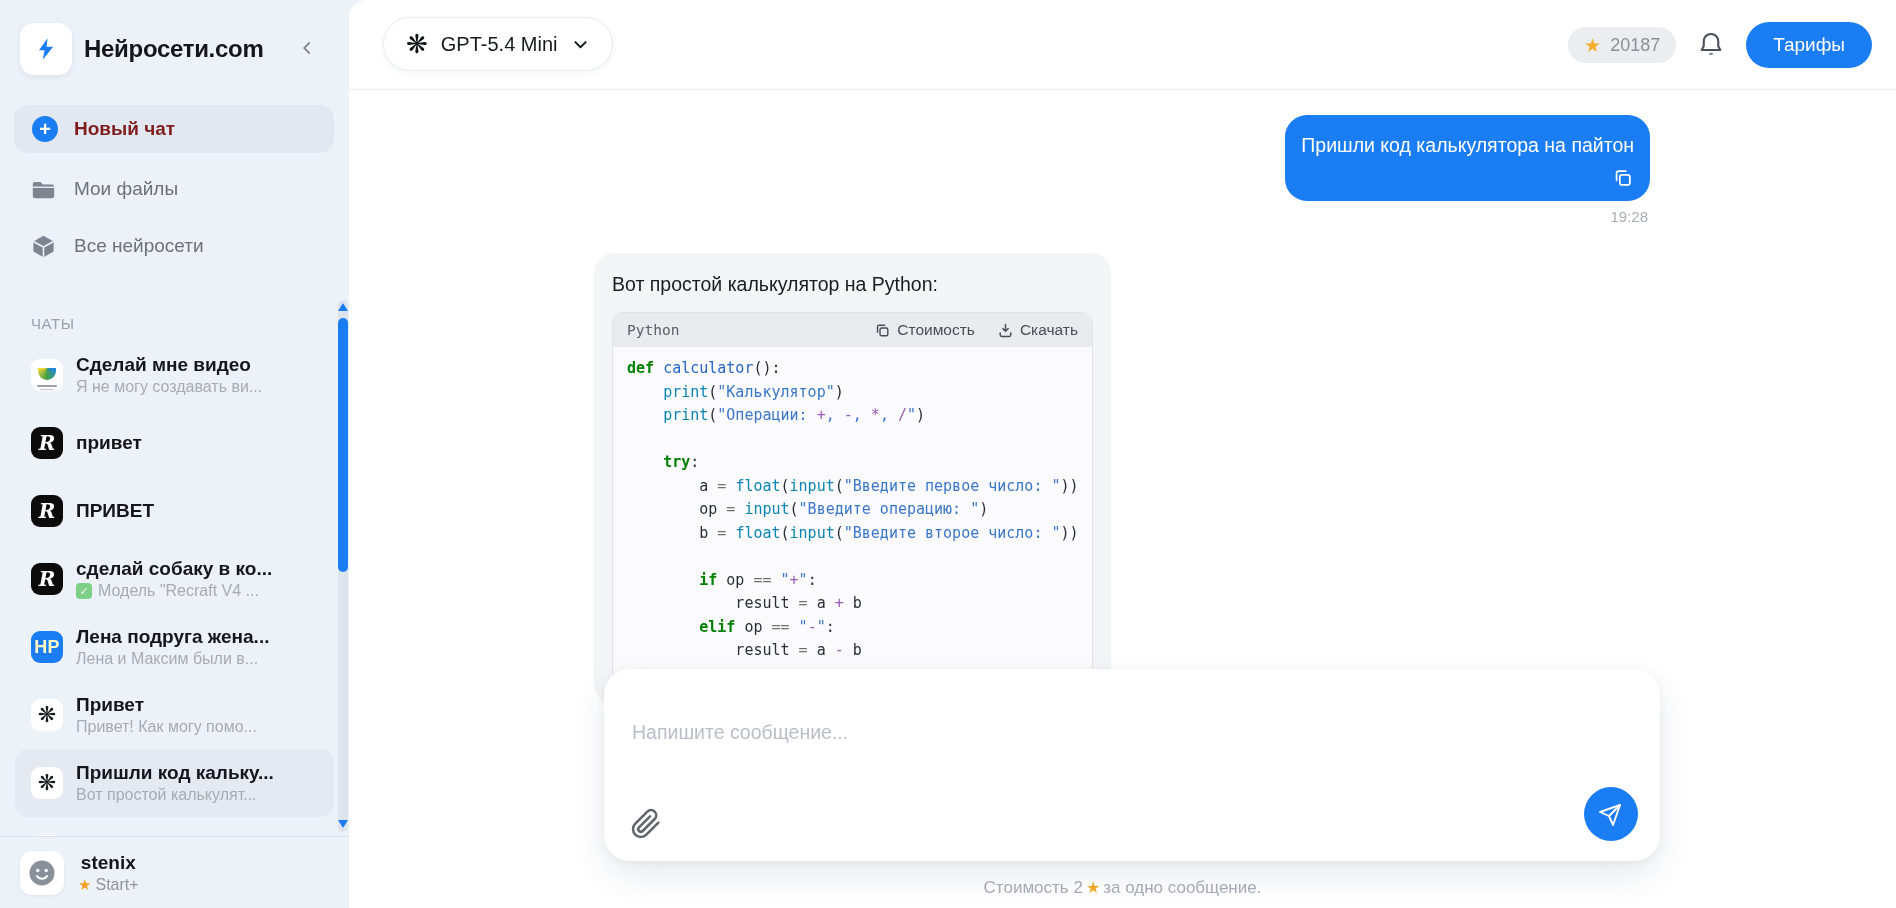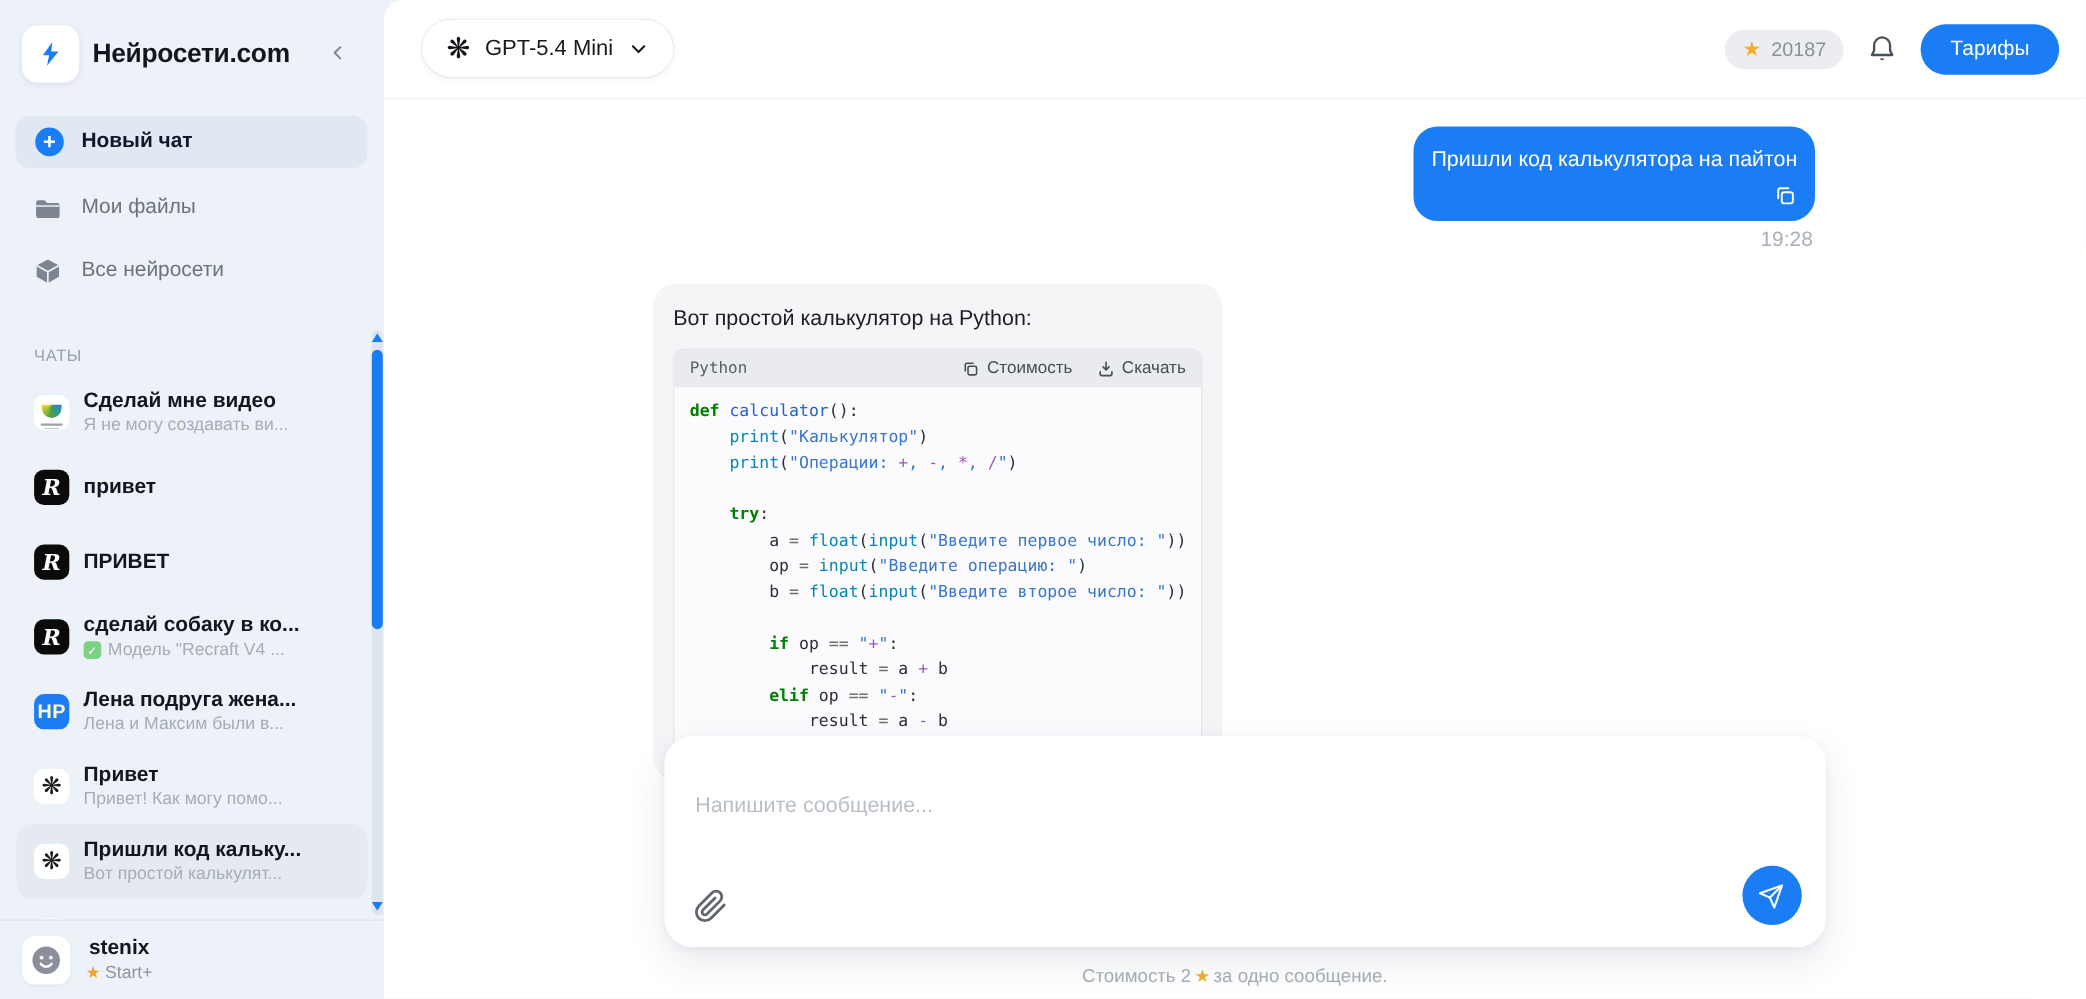--- a/index.html
+++ b/index.html
@@ -16,21 +16,21 @@
   .sidebar { position:absolute; left:0; top:0; width:349px; height:908px; background:#edf1f8; }
   .logo-tile { position:absolute; left:20px; top:23px; width:52px; height:52px; background:#fff; border-radius:14px;
     box-shadow:0 2px 6px rgba(30,50,90,.08); display:flex; align-items:center; justify-content:center; }
   .app-title { position:absolute; left:84px; top:35px; font-size:24px; font-weight:bold; letter-spacing:-.3px; color:#14161b; }
   .collapse-btn { position:absolute; left:296px; top:37px; width:22px; height:22px; cursor:pointer; color:#818893; }
 
   .new-chat { position:absolute; left:14px; top:105px; width:320px; height:48px; background:#e2e8f2; border-radius:14px;
     display:flex; align-items:center; padding-left:18px; cursor:pointer; }
   .plus-circle { width:26px; height:26px; border-radius:50%; background:#1a7df4; color:#fff; display:flex; align-items:center;
     justify-content:center; font-size:20px; font-weight:bold; line-height:1; margin-right:16px; }
-  .new-chat-label { font-size:19px; font-weight:bold; color:#0f172a; }
+  .new-chat-label { font-size:19px; font-weight:bold; color:#7f1d1d; }
 
   .side-nav { position:absolute; left:0; width:349px; height:38px; display:flex; align-items:center; padding-left:30px; cursor:pointer; }
   .side-nav .nav-icon { width:27px; margin-right:17px; color:#7d8590; }
   .side-nav .nav-label { font-size:19px; color:#6b727c; }
   .nav-files { top:170px; }
   .nav-all { top:227px; }
 
   .chats-header { position:absolute; left:31px; top:315px; font-size:15px; color:#99a1ac; letter-spacing:.6px; }
 
   .chat-list { position:absolute; left:0; top:341px; width:349px; height:495px; overflow:hidden; }
@@ -83,21 +83,21 @@
     padding:0 27px; cursor:pointer; font-family:inherit; }
 
   .chat-area { position:absolute; left:0; top:90px; width:100%; height:818px; overflow:hidden; z-index:1; }
   .chat-col { width:1056px; margin-left:245px; }
 
   .msg-user-row { display:flex; justify-content:flex-end; margin-top:25px; }
   .bubble-user { background:#1a7df4; border-radius:22px; padding:19px 16px 12px; color:#fff; max-width:460px; }
   .bubble-user .msg-text { font-size:19.5px; }
   .bubble-copy { display:flex; justify-content:flex-end; margin-top:10px; }
   .bubble-copy svg { width:22px; height:22px; color:#fff; cursor:pointer; }
-  .msg-time { text-align:right; font-size:19px; color:#a8aeb6; margin-top:7px; padding-right:2px; }
+  .msg-time { text-align:right; font-size:15px; color:#a8aeb6; margin-top:7px; padding-right:2px; }
 
   .bubble-ai { margin-top:28px; width:517px; background:#f4f5f7; border-radius:20px; padding:20px 18px 24px; }
   .ai-intro { font-size:19.5px; color:#1a1c20; }
   .code-block { margin-top:16px; border:1px solid #e1e3e8; border-radius:10px; background:#fbfbfd; overflow:hidden; }
   .code-head { height:34px; background:#e9ebee; display:flex; align-items:center; justify-content:space-between; padding:0 14px; }
   .code-lang { font-family:"DejaVu Sans Mono", monospace; font-size:14.5px; color:#5a616b; }
   .code-actions { display:flex; align-items:center; gap:22px; }
   .code-btn { display:flex; align-items:center; gap:6px; font-size:15.5px; color:#474e57; cursor:pointer; }
   .code-btn svg { width:17px; height:17px; }
   .code-pre { padding:10px 14px 16px; font-family:"DejaVu Sans Mono", monospace; font-size:15px; line-height:23.5px; white-space:pre; color:#2b2f33; }

